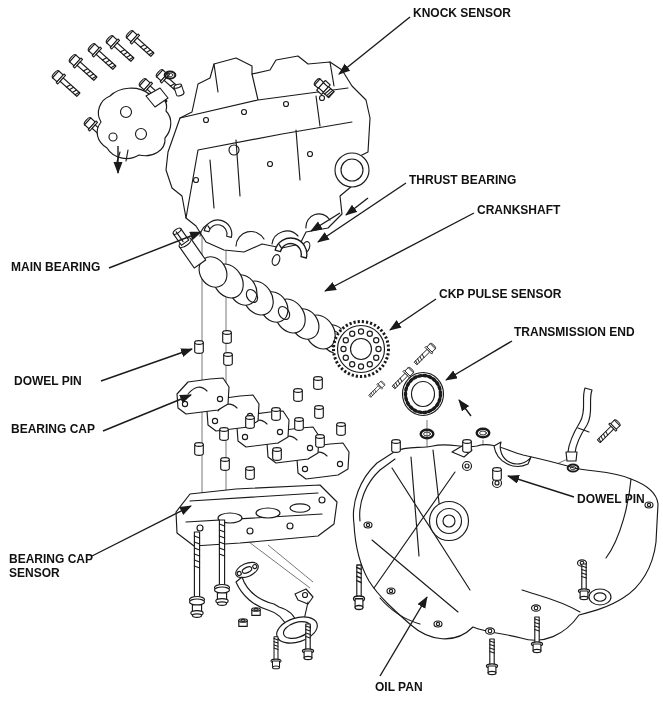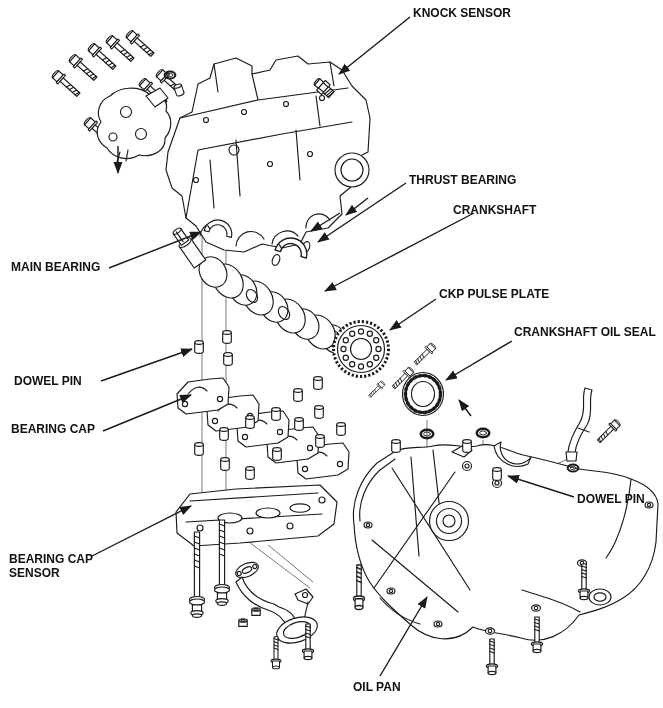--- a/index.html
+++ b/index.html
@@ -326,28 +326,28 @@
     <path class="lead" d="M101,381 L192,349" marker-end="url(#ah)"></path>
     <path class="lead" d="M103,431 L191,395" marker-end="url(#ah)"></path>
     <path class="lead" d="M92,556 L191,506" marker-end="url(#ah)"></path>
     <path class="lead" d="M574,497 L508,476" marker-end="url(#ah)"></path>
     <path class="lead" d="M380,676 L427,597" marker-end="url(#ah)"></path>
   </g>
 </svg>
 
 <div class="lbl" style="left:413px;top:7px">KNOCK SENSOR</div>
 <div class="lbl" style="left:409px;top:174px">THRUST BEARING</div>
-<div class="lbl" style="left:453px;top:204px">CRANKSHAFT</div>
+<div class="lbl" style="left:477px;top:204px">CRANKSHAFT</div>
 <div class="lbl" style="left:11px;top:261px">MAIN BEARING</div>
-<div class="lbl" style="left:439px;top:288px">CKP PULSE PLATE</div>
+<div class="lbl" style="left:439px;top:288px">CKP PULSE SENSOR</div>
 <div class="lbl" style="left:514px;top:326px">
-  <div>CRANKSHAFT OIL SEAL</div>
+  <div>TRANSMISSION END</div>
 </div>
 <div class="lbl" style="left:14px;top:375px">DOWEL PIN</div>
 <div class="lbl" style="left:11px;top:423px">BEARING CAP</div>
 <div class="lbl" style="left:9px;top:553px">
   <div>BEARING CAP</div>
   <div>SENSOR</div>
 </div>
 <div class="lbl" style="left:577px;top:493px">DOWEL PIN</div>
-<div class="lbl" style="left:353px;top:681px">OIL PAN</div>
+<div class="lbl" style="left:375px;top:681px">OIL PAN</div>
 
 </div>
 
 </body></html>

